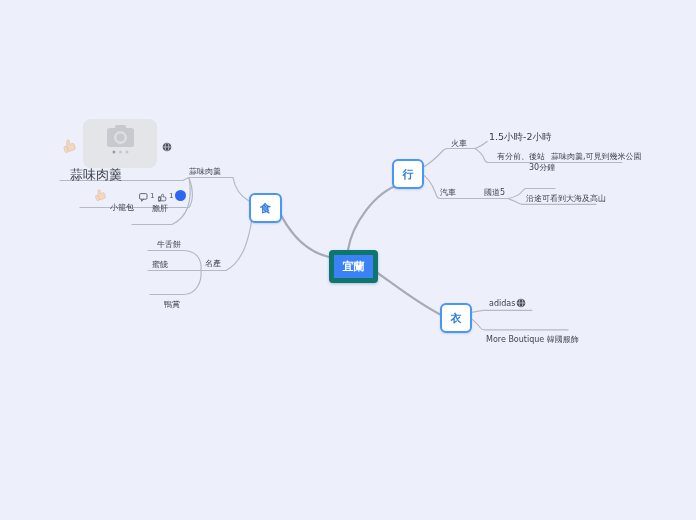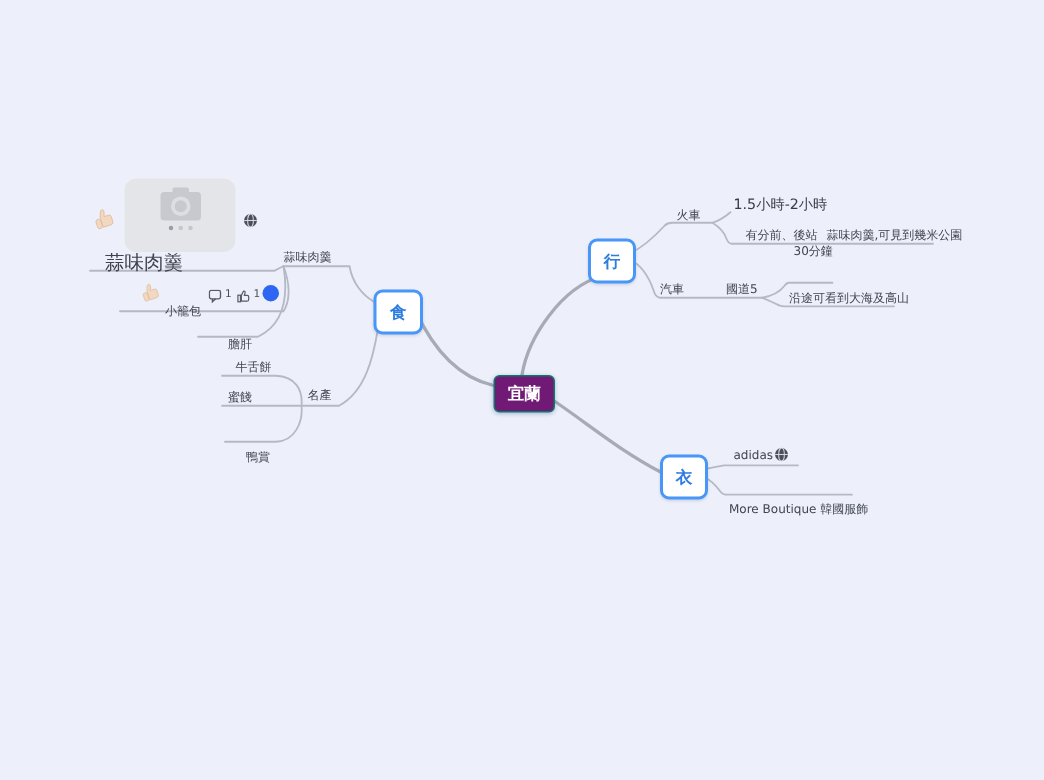--- a/index.html
+++ b/index.html
@@ -14,21 +14,21 @@
   }
   .lbl.big{font-size:9.5px;color:#383d46;}
   .node{
     position:absolute;display:flex;align-items:center;justify-content:center;
     background:#ffffff;border:2px solid #4796f8;border-radius:6px;
     color:#2e7ce0;font-size:11px;font-weight:bold;
     box-shadow:0 1px 2px rgba(60,80,120,.18);
   }
   .root-node{
     position:absolute;display:flex;align-items:center;justify-content:center;
-    background:#701a75;border:1px solid #0f766e;border-radius:4px;
+    background:#3b82f6;border:5px solid #0f766e;border-radius:4px;
     color:#ffffff;font-size:11px;font-weight:bold;
     box-shadow:0 1px 3px rgba(40,90,140,.35);
     text-align:center;
   }
   .img-node{
     position:absolute;left:83px;top:119px;width:74px;height:49px;
     background:#e3e5e9;border-radius:8px;
   }
   .sticker{position:absolute;}
   .mini-icon{position:absolute;}
@@ -112,21 +112,21 @@
     <path d="M2.6,6.2 L2.6,8.2 L4.8,6.2" fill="none" stroke="#565b66" stroke-width="0.9"></path>
   </svg>
   <div class="count" style="left:150px;top:192px">1</div>
   <svg class="mini-icon" style="left:158px;top:192.5px" width="9" height="9" viewBox="0 0 9 9">
     <rect x="0.6" y="3.8" width="1.7" height="4.4" fill="none" stroke="#565b66" stroke-width="0.8"></rect>
     <path d="M2.9,7.8 L6.6,7.8 Q7.8,7.8 7.8,6.6 L7.8,4.9 Q7.8,3.9 6.8,3.9 L4.9,3.9 L5.4,2.2 Q5.6,1.3 4.9,1.1 Q4.3,0.9 4,1.6 L2.9,4 Z" fill="none" stroke="#565b66" stroke-width="0.8"></path>
   </svg>
   <div class="count" style="left:169px;top:192px">1</div>
   <div class="avatar" style="left:175px;top:189.5px"></div>
 
-  <div class="lbl" style="left:152px;top:226px">膽肝</div>
+  <div class="lbl" style="left:152px;top:205px">膽肝</div>
   <div class="lbl" style="left:205px;top:260px">名產</div>
   <div class="lbl" style="left:157px;top:240.5px">牛舌餅</div>
   <div class="lbl" style="left:152px;top:261px">蜜餞</div>
   <div class="lbl" style="left:164px;top:301px">鴨賞</div>
 
   <div class="lbl" style="left:451px;top:139.5px">火車</div>
   <div class="lbl big" style="left:489px;top:131.5px">1.5小時-2小時</div>
   <div class="lbl" style="left:497px;top:152.5px">有分前、後站</div>
   <div class="lbl" style="left:551px;top:152.5px">蒜味肉羹,可見到幾米公園</div>
   <div class="lbl" style="left:440px;top:189px">汽車</div>

